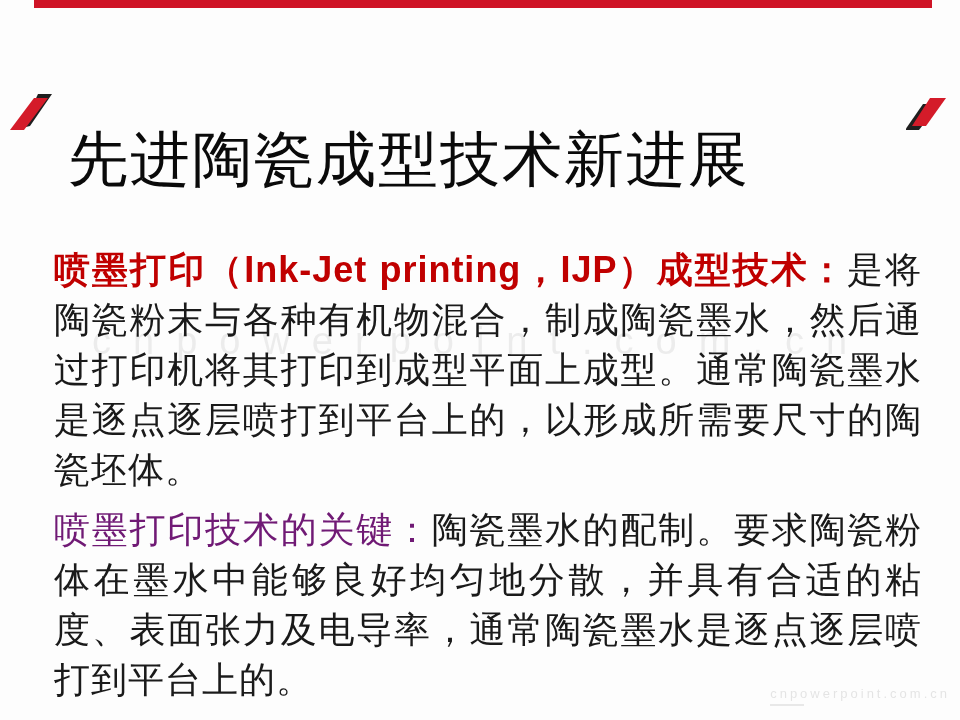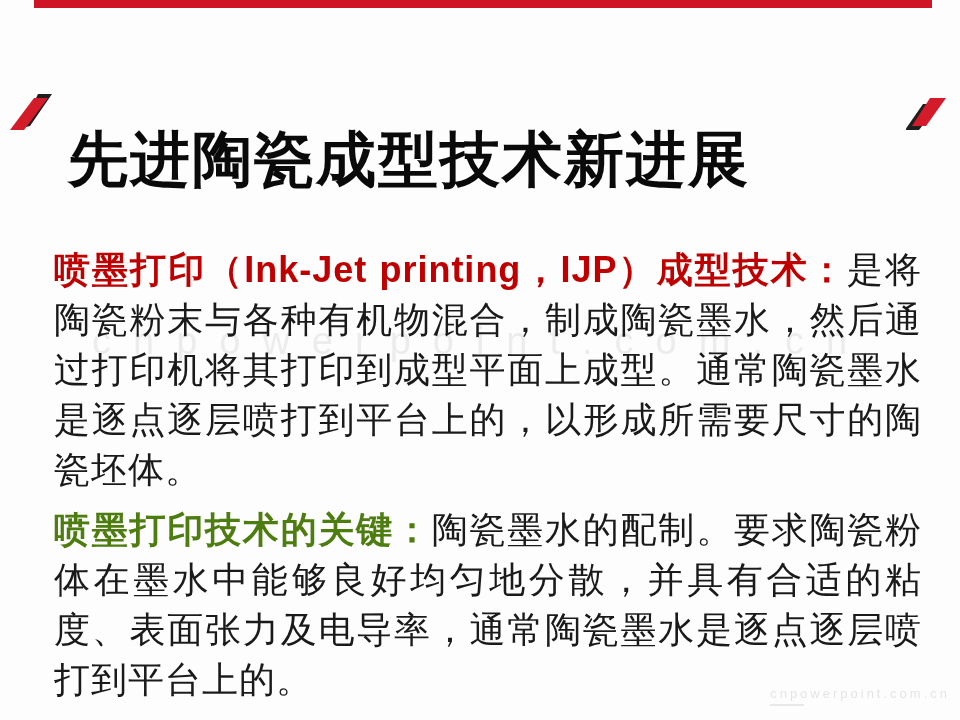--- a/index.html
+++ b/index.html
@@ -24,41 +24,41 @@
   }
   .slash-left { left: 10px; top: 92px; width: 50px; height: 40px; }
   .slash-right { left: 906px; top: 96px; width: 46px; height: 36px; }
   .slide-title {
     position: absolute;
     left: 68px;
     top: 126px;
     margin: 0;
     font-size: 60px;
     line-height: 68px;
-    font-weight: bold;
+    font-weight: normal;
     letter-spacing: 2px;
     color: #0a0a0a;
     white-space: nowrap;
   }
   .body-text {
     position: absolute;
     left: 46px;
     width: 868px;
     margin: 8px;
     font-size: 36px;
     line-height: 50px;
     letter-spacing: 1px;
     color: #1a1a1a;
     text-align: justify;
     z-index: 2;
   }
   .para-1 { top: 237px; }
   .para-2 { top: 497px; }
   .highlight-red { font-weight: bold; }
-  .lead-bold { font-weight: bold; color: #4d7c0f; }
+  .lead-bold { font-weight: normal; color: #701a75; }
   .watermark-center {
     position: absolute;
     left: 92px;
     top: 320px;
     width: 830px;
     font-size: 38px;
     letter-spacing: 22px;
     color: rgba(120, 120, 120, 0.13);
     white-space: nowrap;
     z-index: 1;

